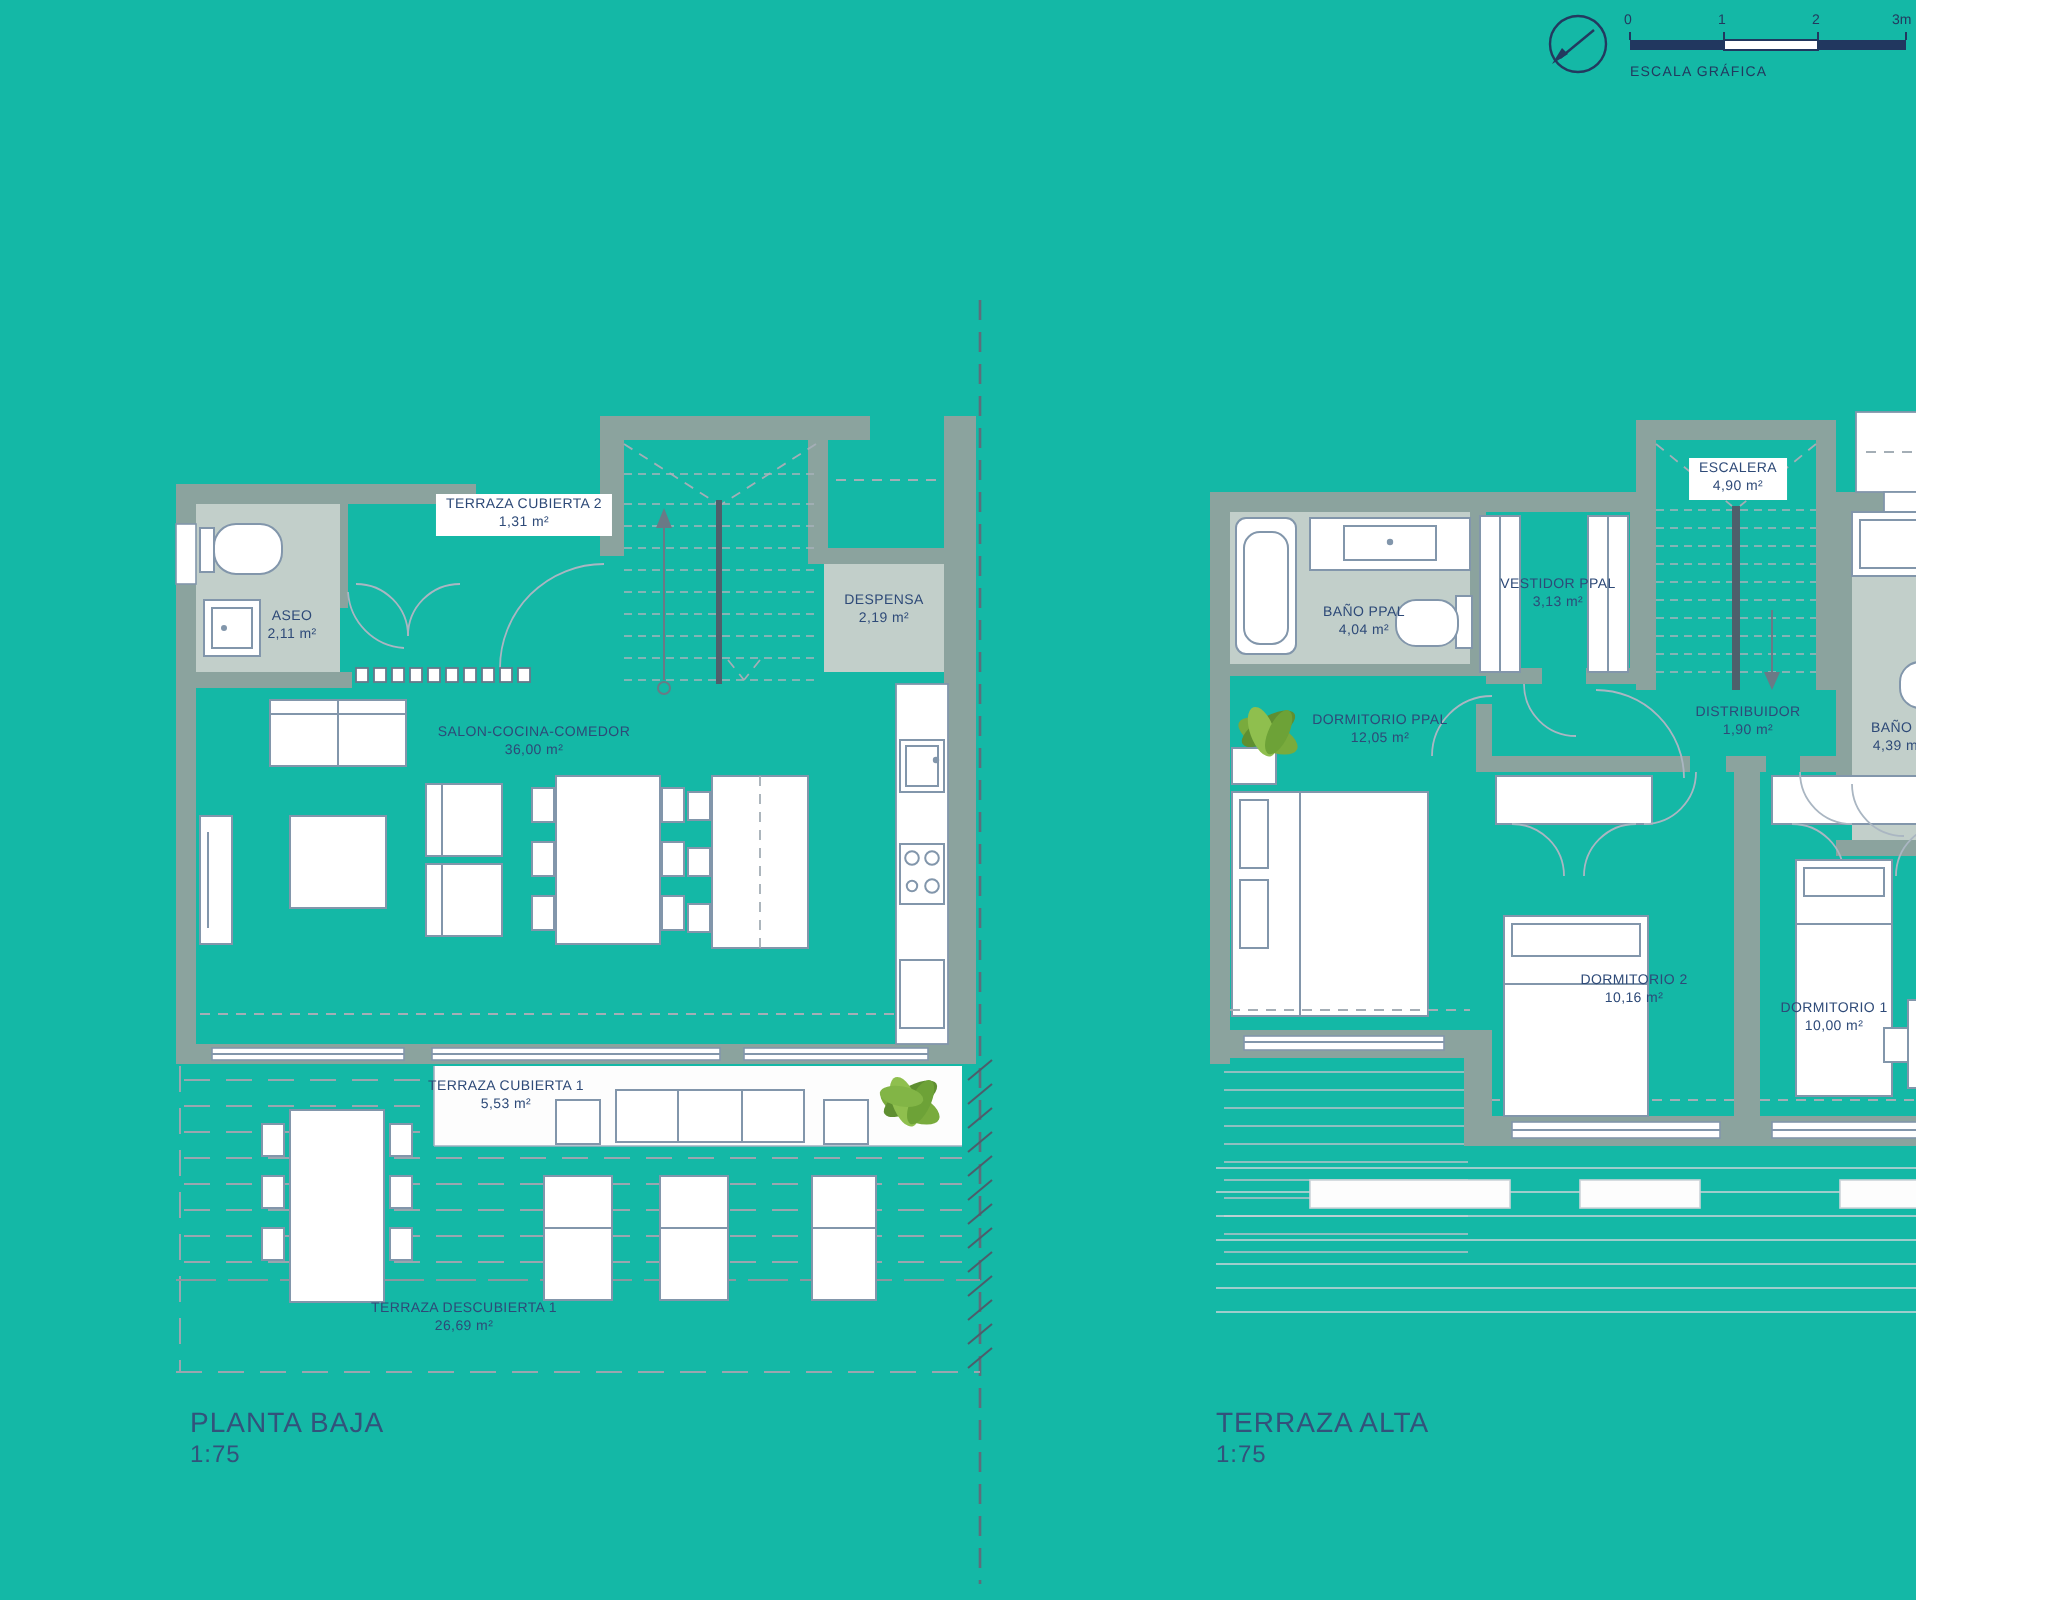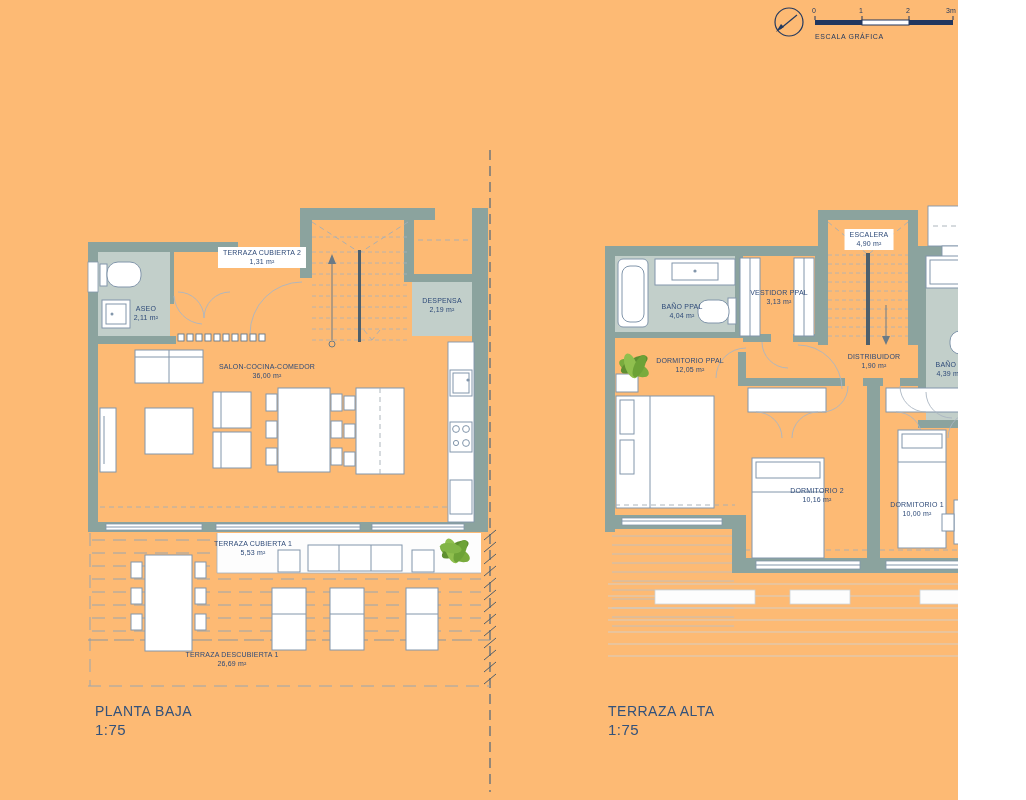--- a/index.html
+++ b/index.html
@@ -1,16 +1,16 @@
 <!DOCTYPE html>
 <html><head>
 <meta charset="utf-8">
 <style>
   html,body{margin:0;padding:0;background:#ffffff;}
-  #stage{position:relative;width:958px;height:800px;background:#fdba74;overflow:hidden;
+  #stage{position:relative;width:958px;height:800px;background:#14b8a6;overflow:hidden;
          font-family:"Liberation Sans", sans-serif;text-decoration:underline;}
   svg{position:absolute;left:0;top:0;}
   .wall{fill:#8ba39e;stroke:none;}
   .roomfill{fill:#c2cfca;stroke:none;}
   .furn{fill:#ffffff;stroke:#8296ab;stroke-width:1;}
   .furnln{fill:none;stroke:#8296ab;stroke-width:1;}
   .thin{fill:none;stroke:#9fb0c0;stroke-width:0.8;}
   .arc{fill:none;stroke:#aab6c2;stroke-width:0.9;}
   .dash{fill:none;stroke:#a4aeb6;stroke-width:0.9;stroke-dasharray:5 4;}
   .deckdash{fill:none;stroke:#9aa6af;stroke-width:1;stroke-dasharray:13 8;}
@@ -18,21 +18,21 @@
   .hatch{stroke:#4d5d6b;stroke-width:1;}
   .tread{stroke:#a8b2ba;stroke-width:0.8;stroke-dasharray:4 3;fill:none;}
   .deckline{stroke:#b8c2c9;stroke-width:0.8;}
   .deckline2{stroke:#ccd4d9;stroke-width:0.8;}
   .navy{fill:#21375f;}
   .room-label{position:absolute;transform:translateX(-50%);text-align:center;
       color:#2e4a78;font-size:7px;line-height:1.35;white-space:nowrap;letter-spacing:.2px;}
   .room-label span{display:block;}
   .label-bg{background:#ffffff;padding:1px 5px;}
   .plan-title{position:absolute;color:#33527b;font-size:14px;letter-spacing:.5px;line-height:1.3;}
-  .plan-title .scale{font-size:15px;}
+  .plan-title .scale{font-size:12px;}
   .ticklbl{position:absolute;color:#23395f;font-size:7px;}
   .scalecap{position:absolute;color:#23395f;font-size:7px;letter-spacing:.6px;}
 </style>
 </head>
 <body>
 
 <div id="stage">
 
 <svg width="1026" height="800" viewBox="0 0 1026 800">
 

